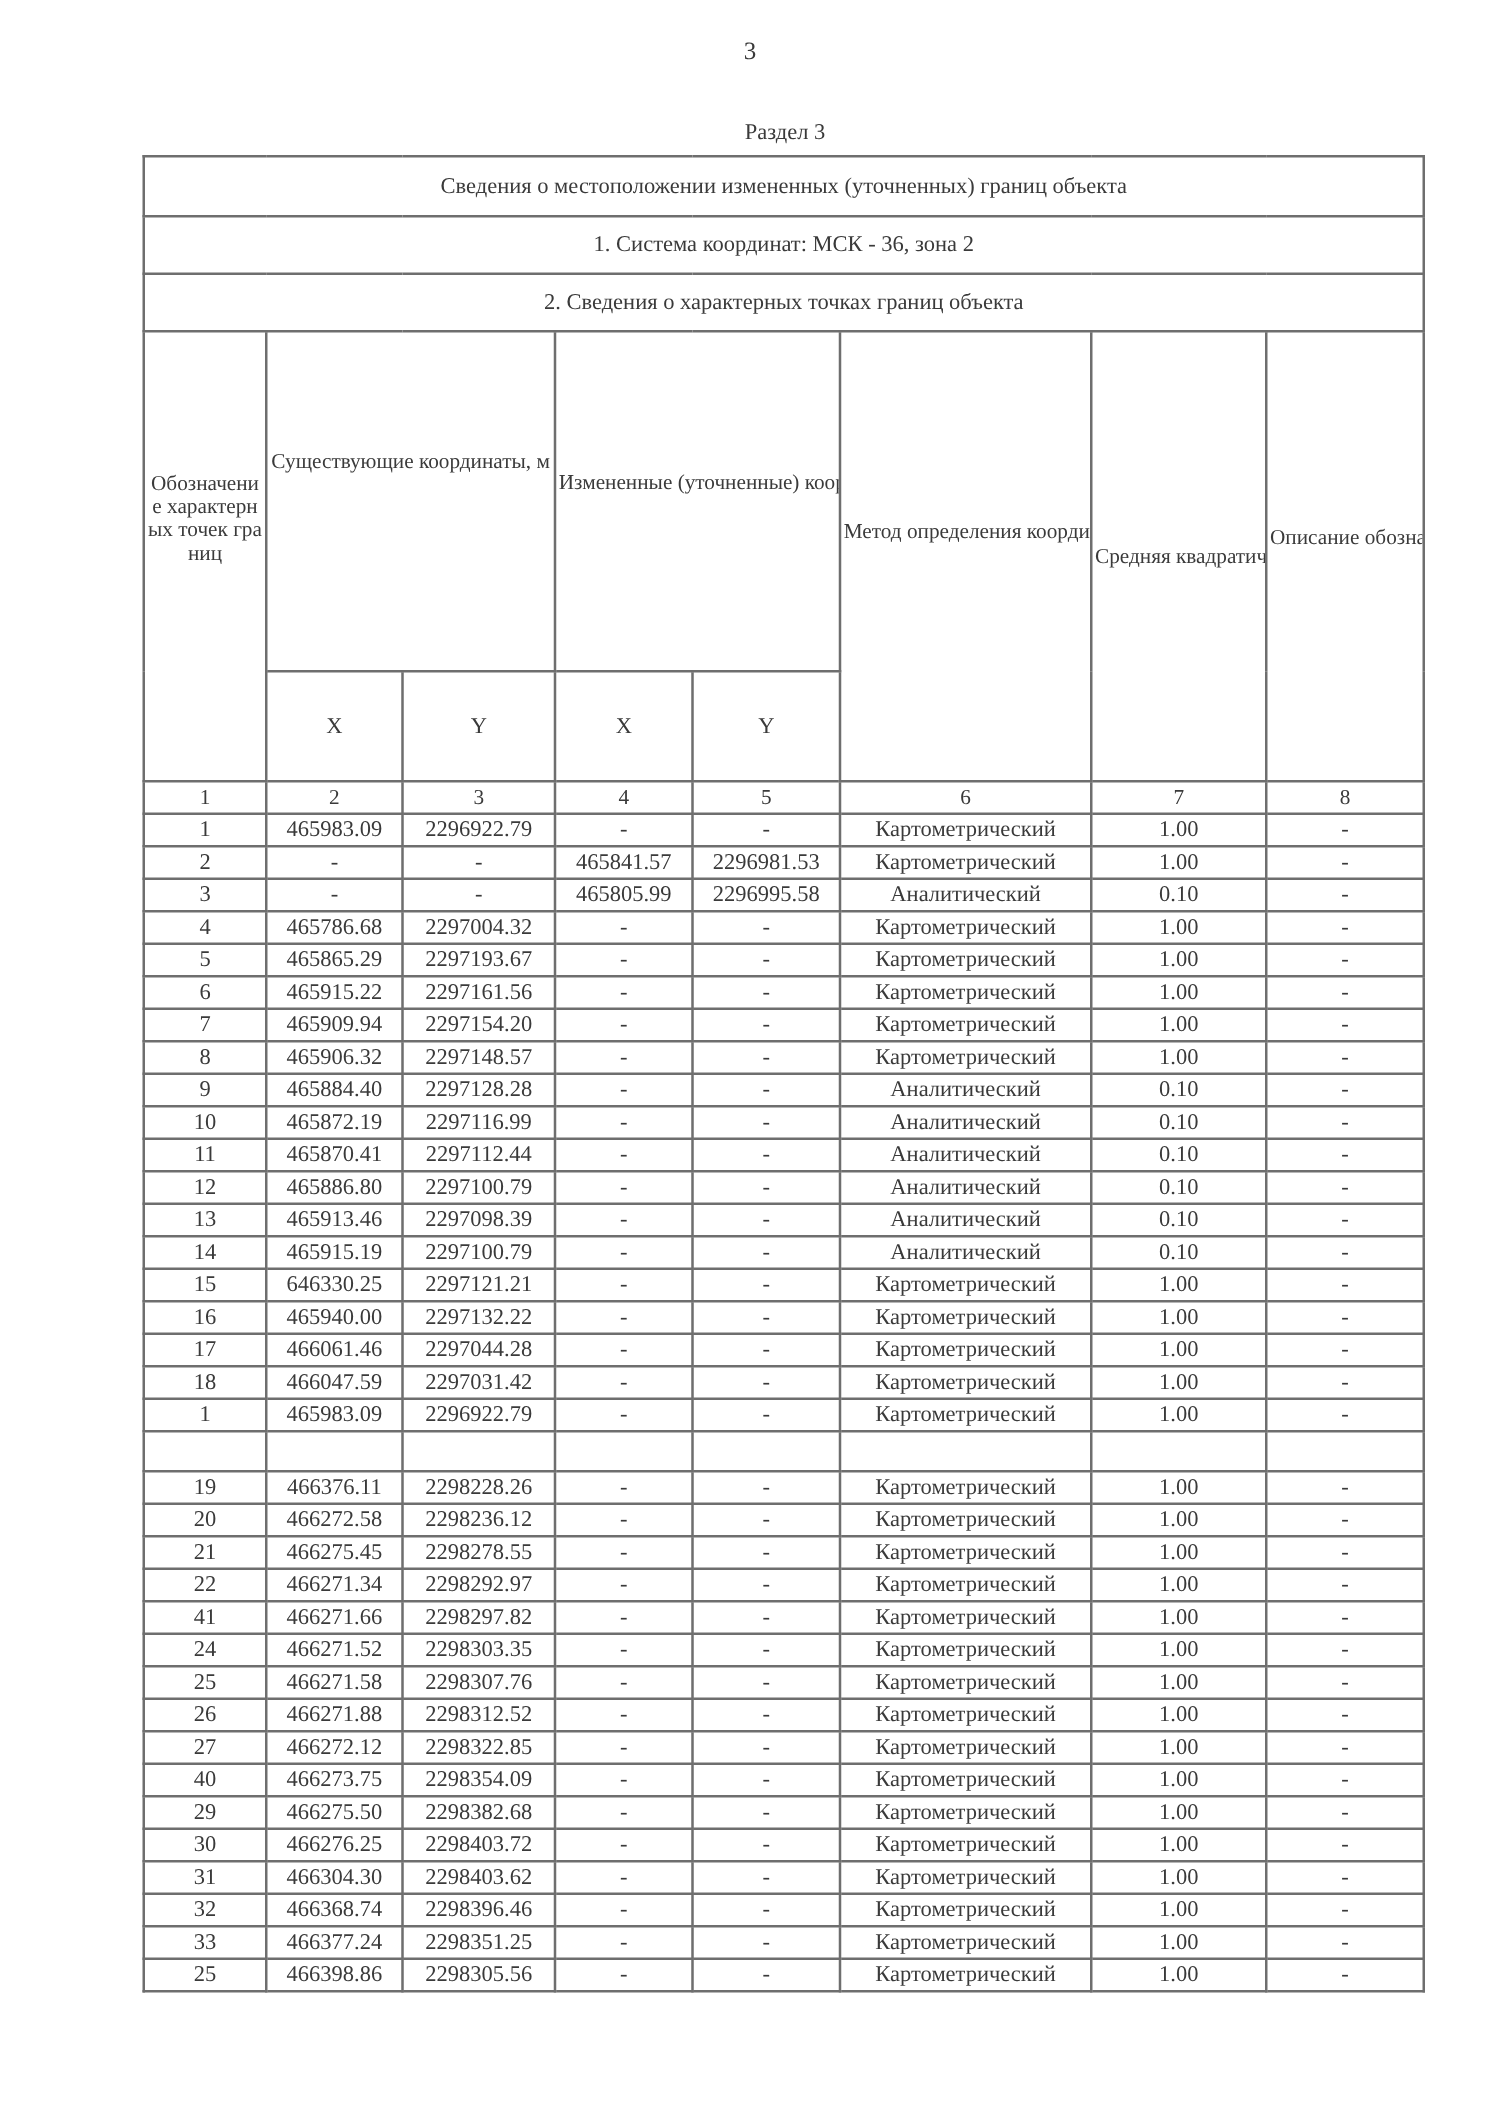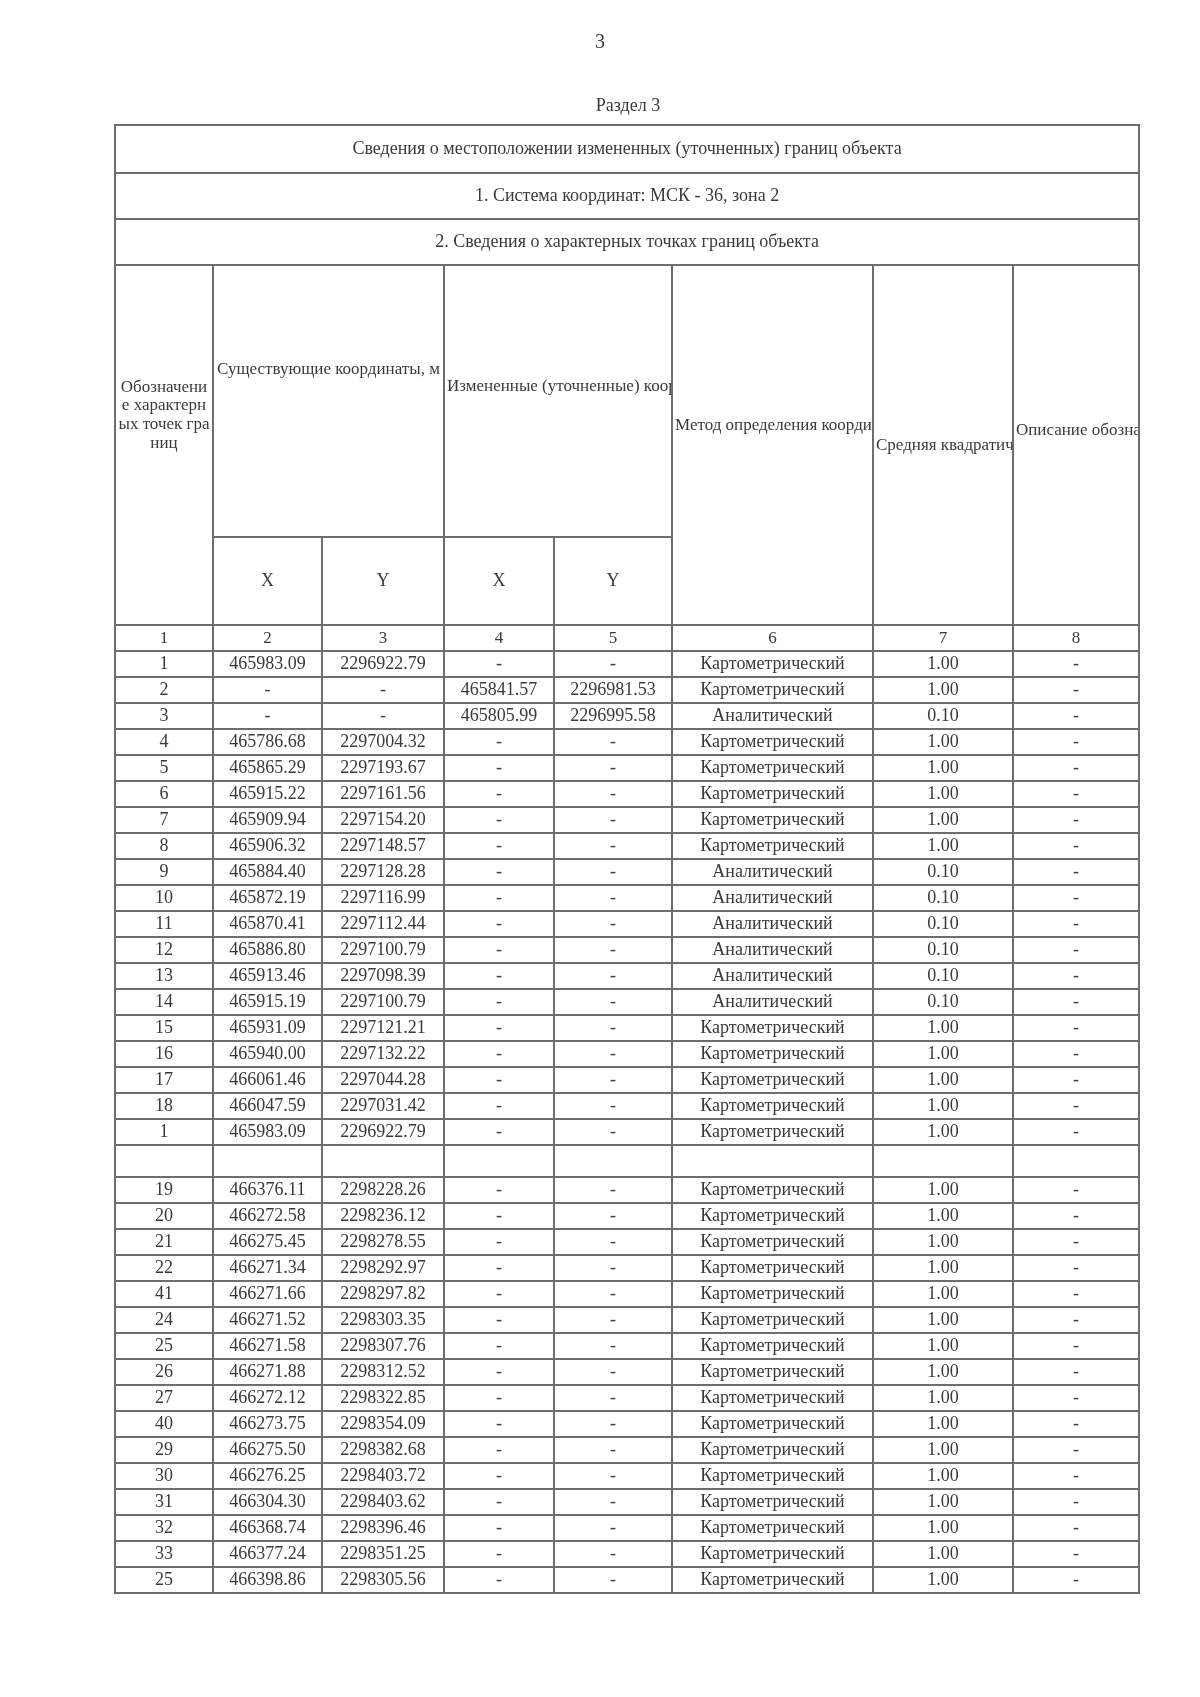--- a/index.html
+++ b/index.html
@@ -228,21 +228,21 @@
         <td>465915.19</td>
         <td>2297100.79</td>
         <td>-</td>
         <td>-</td>
         <td>Аналитический</td>
         <td>0.10</td>
         <td>-</td>
       </tr>
       <tr class="data-row">
         <td>15</td>
-        <td>465931.09</td>
+        <td>646330.25</td>
         <td>2297121.21</td>
         <td>-</td>
         <td>-</td>
         <td>Картометрический</td>
         <td>1.00</td>
         <td>-</td>
       </tr>
       <tr class="data-row">
         <td>16</td>
         <td>465940.00</td>

